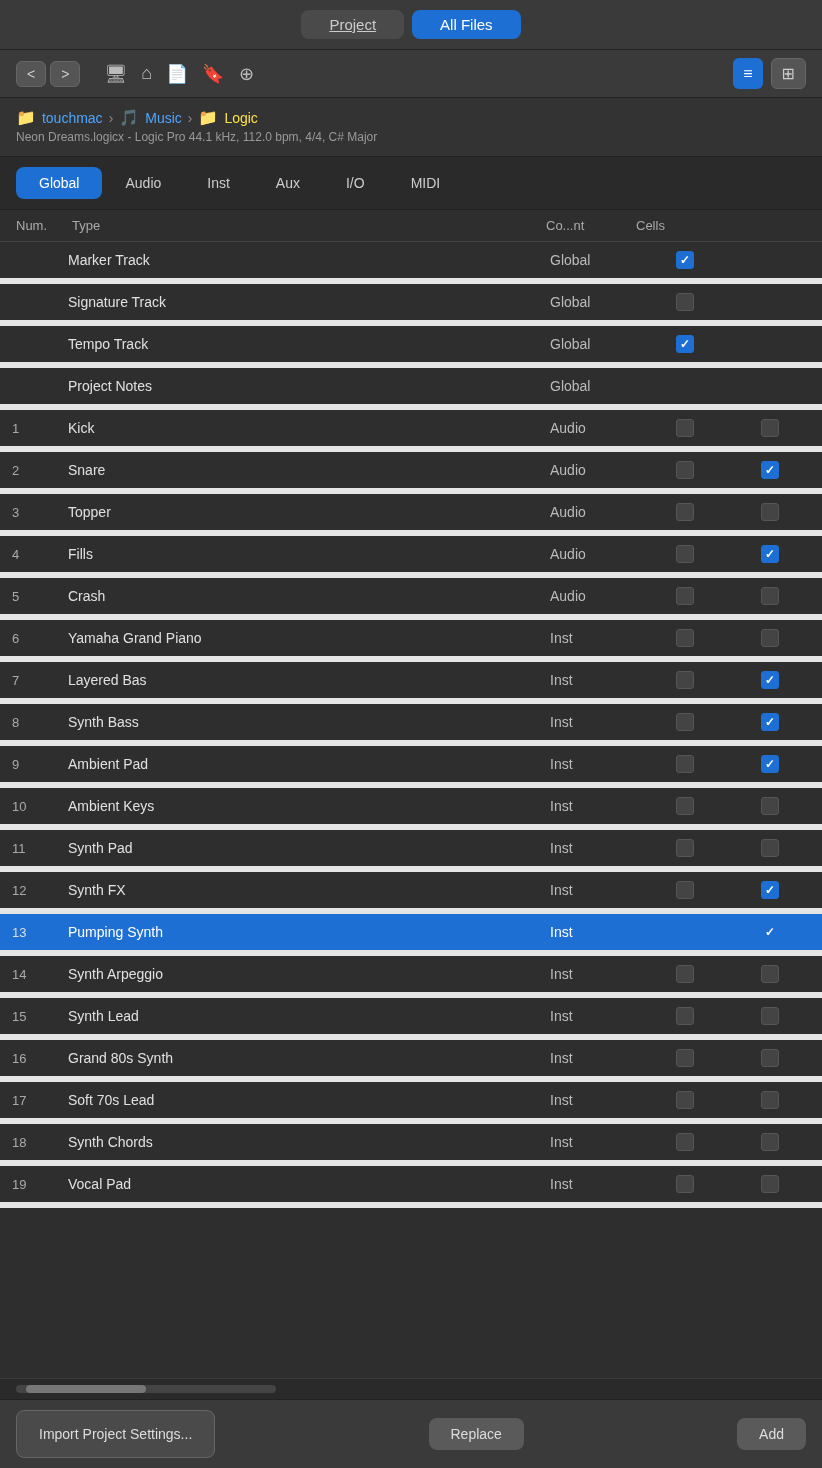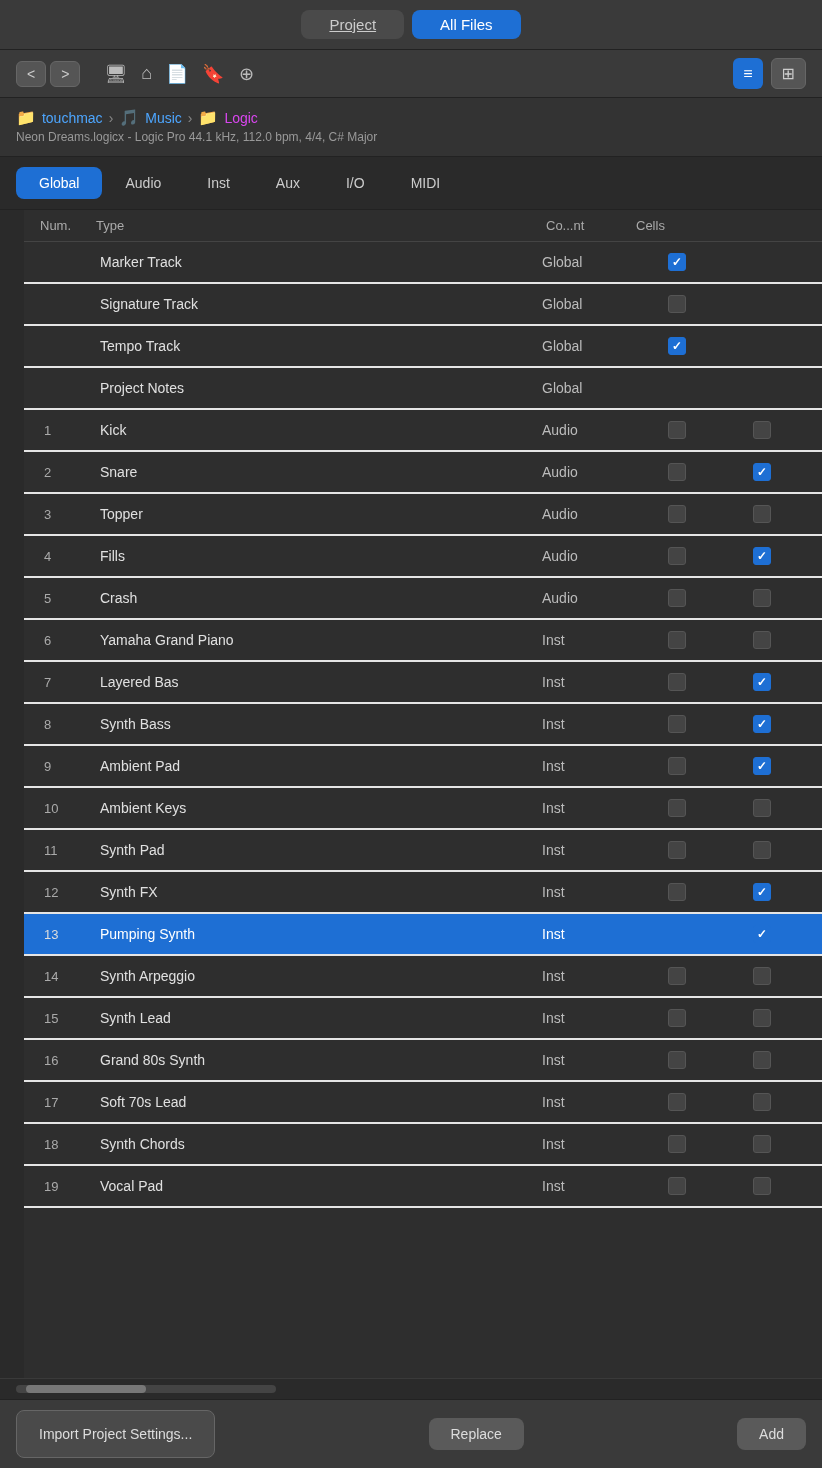--- a/index.html
+++ b/index.html
@@ -142,39 +142,38 @@
     .cat-tab.active {
       background: #1e6fd4;
       color: #fff;
     }
 
     
     .table-container {
       flex: 1;
       overflow-y: auto;
       background: #2e2e2e;
-      margin-left: 24px;
     }
     .table-header {
       display: grid;
       grid-template-columns: 56px 1fr 90px 90px 80px;
       padding: 8px 16px;
       background: #2e2e2e;
       border-bottom: 1px solid #444;
       font-size: 13px;
       color: #aaa;
       position: sticky;
       top: 0;
       z-index: 10;
     }
     .table-row {
       display: grid;
       grid-template-columns: 56px 1fr 90px 90px 80px;
-      padding: 0 20px;
-      border-bottom: 2px solid #e5e5e5;
+      padding: 0 12px;
+      border-bottom: 6px solid #e5e5e5;
       align-items: center;
       min-height: 42px;
       font-size: 14px;
     }
     .table-row.selected {
       background: #1e6fd4;
       color: #fff;
     }
     .table-row.selected .cell-type {
       color: #fff;
@@ -305,21 +304,21 @@
 
 <div class="breadcrumb">
   <div class="breadcrumb-path">
     <span class="folder-icon">📁</span>
     <span style="color:#4da6ff; cursor:pointer;">touchmac</span>
     <span class="breadcrumb-sep">›</span>
     <span class="folder-icon">🎵</span>
     <span style="color:#4da6ff; cursor:pointer;">Music</span>
     <span class="breadcrumb-sep">›</span>
     <span class="folder-icon">📁</span>
-    <span style="color:#d946ef; cursor:pointer;">Logic</span>
+    <span style="color:#fde047; cursor:pointer;">Logic</span>
   </div>
   <div class="breadcrumb-subtitle">Neon Dreams.logicx - Logic Pro 44.1 kHz, 112.0 bpm, 4/4, C# Major</div>
 </div>
 
 <div class="cat-tabs">
   <button class="cat-tab active">Global</button>
   <button class="cat-tab">Audio</button>
   <button class="cat-tab">Inst</button>
   <button class="cat-tab">Aux</button>
   <button class="cat-tab">I/O</button>

